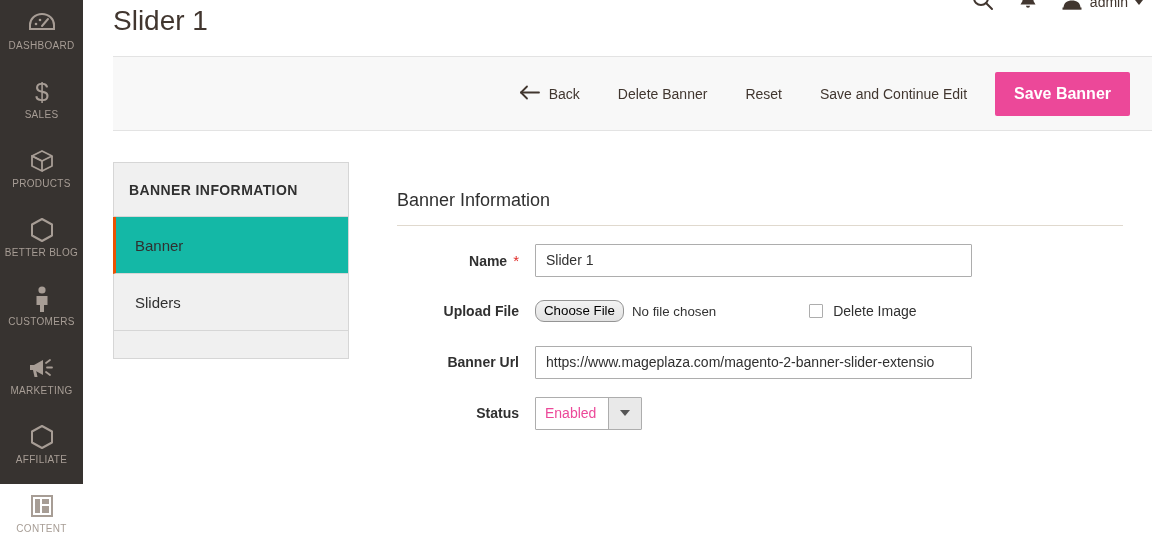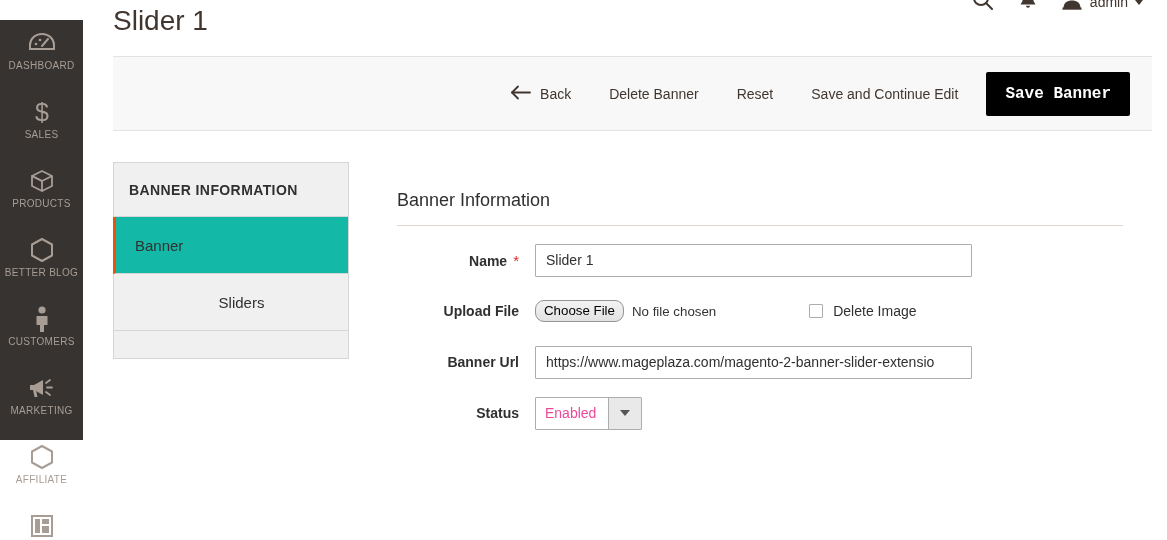--- a/index.html
+++ b/index.html
@@ -20,23 +20,22 @@
     width: 1167px;
     height: 540px;
   }
 
   
   #sidebar {
     position: absolute;
     left: 0;
     top: 0;
     width: 83px;
-    height: 420px;
+    height: 484px;
     background: #373330;
-    margin-top: 20px;
   }
   .nav-item {
     position: relative;
     width: 83px;
     height: 69px;
     display: flex;
     flex-direction: column;
     align-items: center;
     justify-content: flex-start;
     padding-top: 8px;
@@ -136,30 +135,30 @@
     cursor: pointer;
     padding: 0;
     margin-left: 38px;
     display: flex;
     align-items: center;
     gap: 9px;
     white-space: nowrap;
   }
   .tb-btn .arrow-left { display: block; }
   #btn-save-banner {
-    background: #000000;
+    background: #ec4899;
     color: #ffffff;
     font-size: 16px;
     font-weight: bold;
     border: none;
     border-radius: 2px;
     padding: 13px 19px;
     margin-left: 28px;
     cursor: pointer;
-    font-family: Liberation Mono, monospace;
+    font-family: Liberation Sans, sans-serif;
     white-space: nowrap;
   }
 
   
   #tabs-panel {
     position: absolute;
     left: 113px;
     top: 162px;
     width: 236px;
     background: #ffffff;
@@ -190,21 +189,21 @@
     background: #f0f0f0;
     cursor: pointer;
     position: relative;
   }
   .tab-item.active {
     background: #14b8a6;
     border-left: 3px solid #eb5202;
     padding-left: 19px;
     color: #303030;
   }
-  .tab-item.inactive { color: #303030; justify-content: center; }
+  .tab-item.inactive { color: #303030; }
   #tabs-foot {
     height: 28px;
     background: #f0f0f0;
     border: 1px solid #d6d6d6;
     border-top: none;
     box-sizing: border-box;
   }
 
   
   #form-area {

